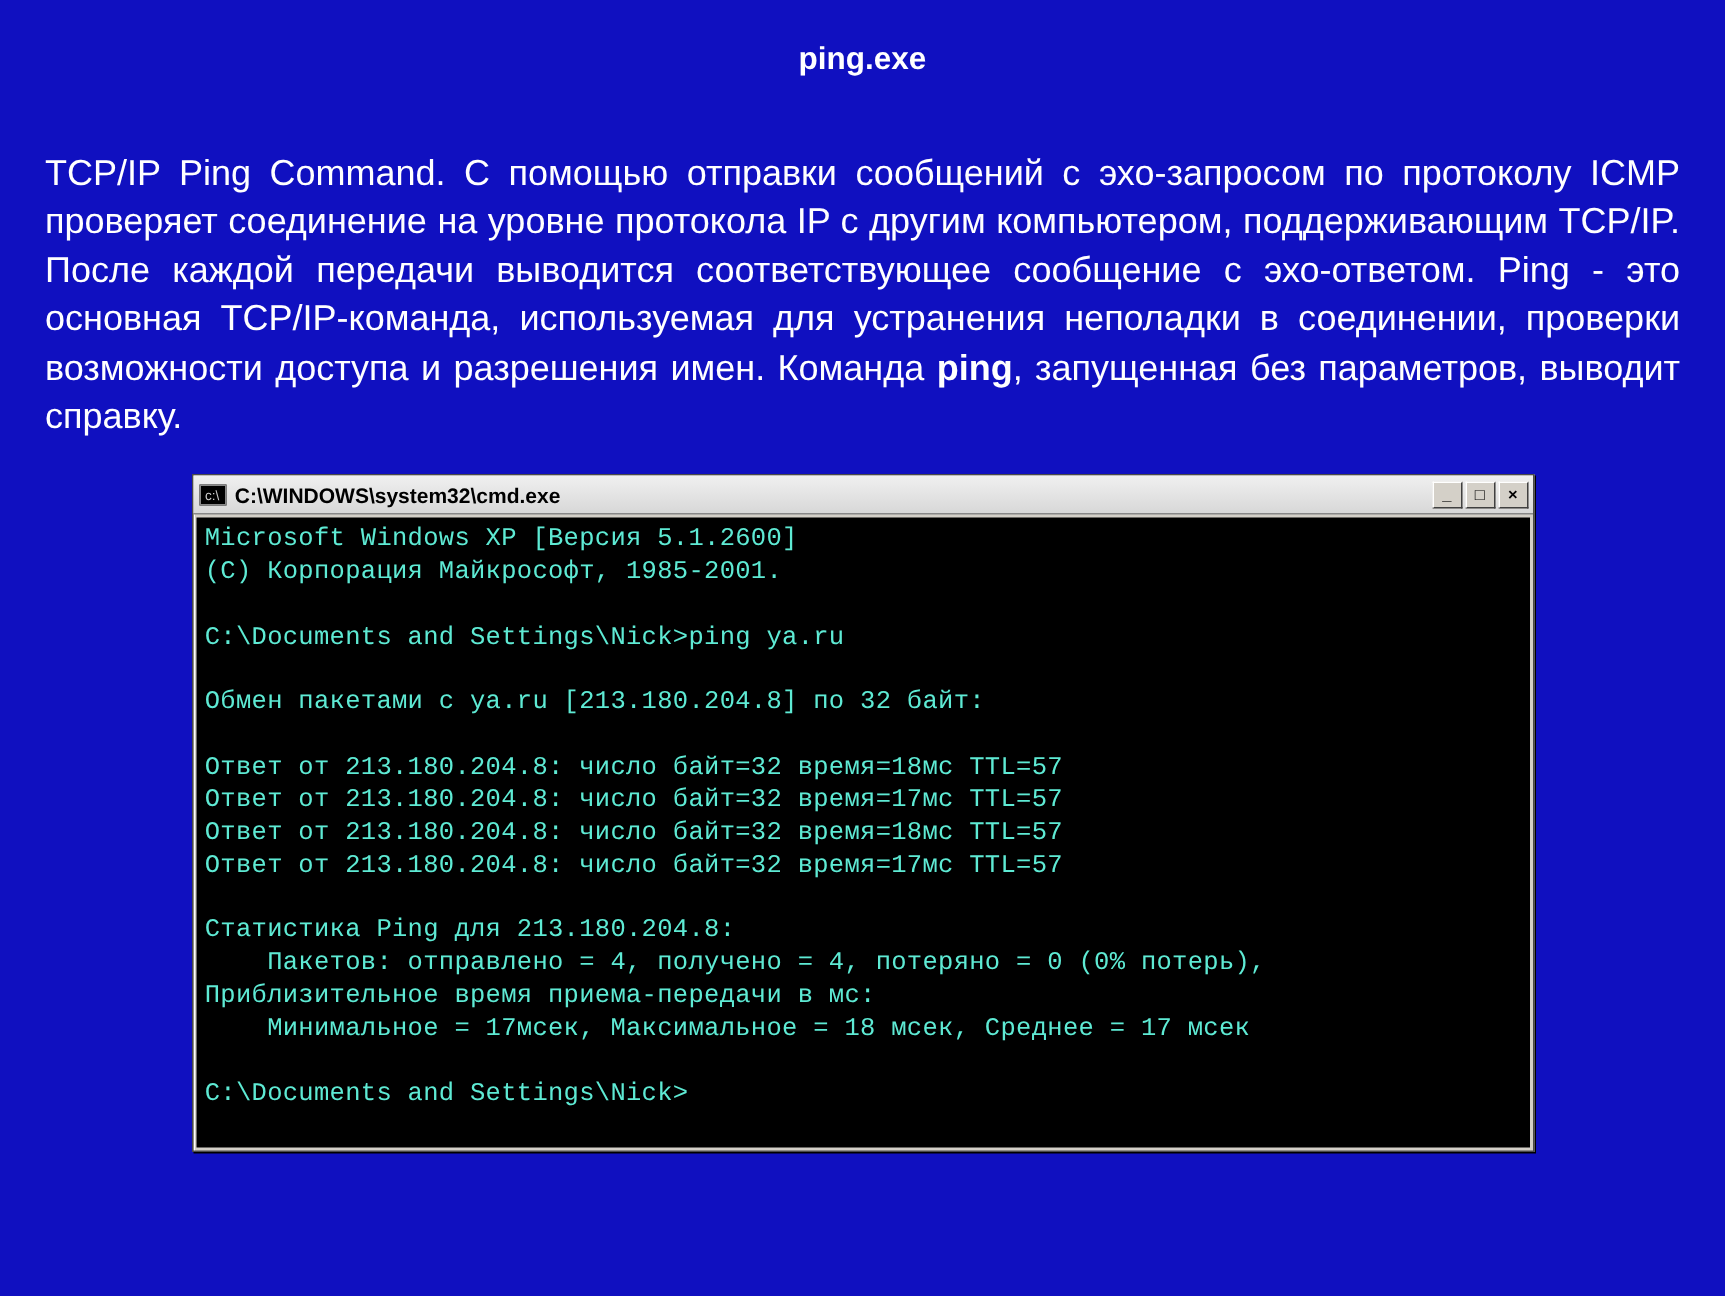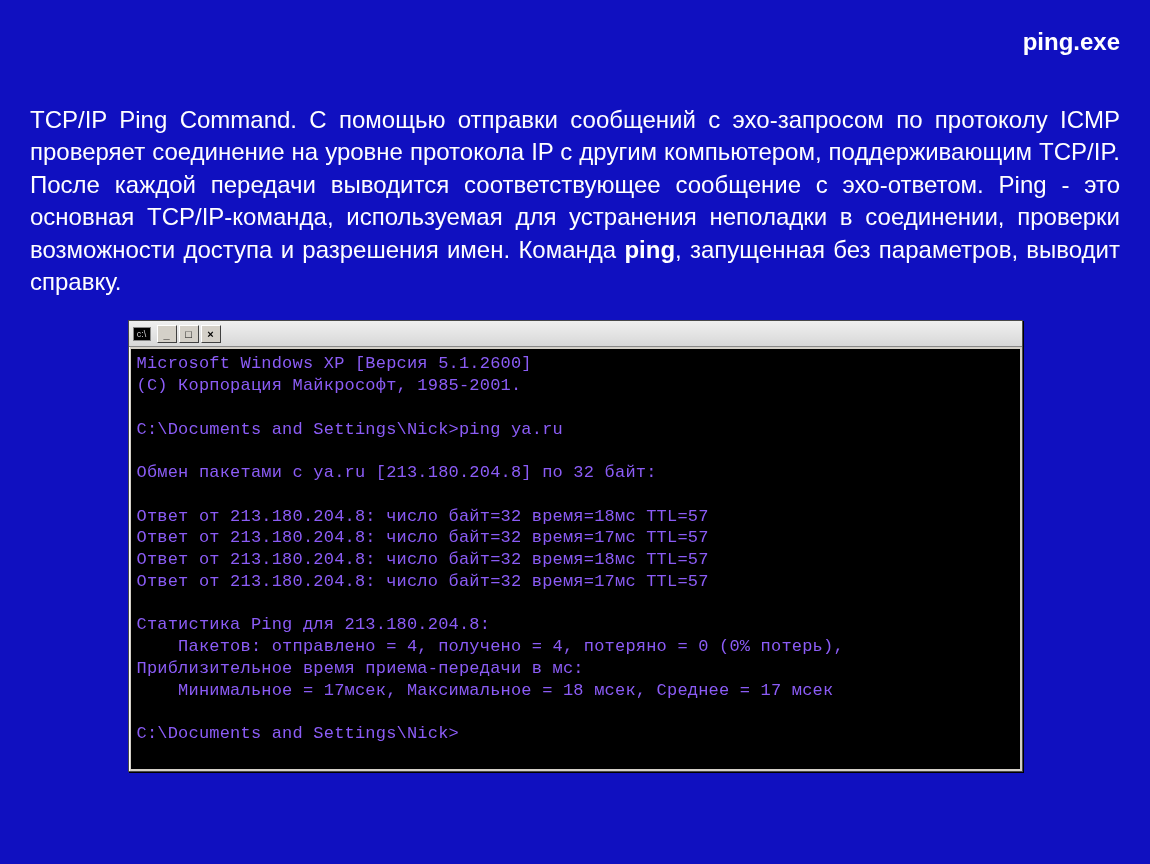--- a/index.html
+++ b/index.html
@@ -6,22 +6,22 @@
   body {
     background: #1010c0;
     width: 1150px;
     height: 864px;
     font-family: Arial, "Helvetica Neue", sans-serif;
     color: #ffffff;
     padding: 28px 30px 20px 30px;
     overflow: hidden;
   }
   .title {
-    text-align: right;
-    font-size: 24px;
+    text-align: center;
+    font-size: 21px;
     font-weight: bold;
     margin-bottom: 28px;
   }
   .para {
     font-size: 24px;
     line-height: 1.35;
     text-align: justify;
     margin-bottom: 22px;
     margin-top: 48px;
   }
@@ -67,21 +67,21 @@
     border-bottom-color: #404040;
     display: inline-flex;
     align-items: center; justify-content: center;
     font-family: Arial;
     font-size: 11px;
     color: #000;
     font-weight: bold;
   }
   .cmd-inner {
     background: #000;
-    color: #8b5cf6;
+    color: #5eead4;
     font-family: "Lucida Console", "Courier New", monospace;
     font-size: 17px;
     line-height: 1.28;
     padding: 4px 4px 10px 6px;
     margin: 2px;
     min-height: 420px;
     white-space: pre;
     letter-spacing: 0.2px;
   }
 </style>
@@ -90,20 +90,21 @@
 
 <h1 class="title">ping.exe</h1>
 
 <p class="para">
   <span>TCP/IP Ping Command. С помощью отправки сообщений с эхо-запросом по протоколу ICMP проверяет соединение на уровне протокола IP с другим компьютером, поддерживающим TCP/IP. После каждой передачи выводится соответствующее сообщение с эхо-ответом. Ping - это основная TCP/IP-команда, используемая для устранения неполадки в соединении, проверки возможности доступа и разрешения имен. Команда </span><span class="bold">ping</span><span>, запущенная без параметров, выводит справку.</span>
 </p>
 
 <div class="cmd-outer">
   <div class="titlebar">
     <span class="tb-icon">c:\</span>
+    <span class="tb-title">C:\WINDOWS\system32\cmd.exe</span>
     <div class="tb-buttons">
       <span class="tb-btn">_</span>
       <span class="tb-btn">□</span>
       <span class="tb-btn">×</span>
     </div>
   </div>
   <div class="cmd-inner" id="cmd-body">Microsoft Windows XP [Версия 5.1.2600]
 (С) Корпорация Майкрософт, 1985-2001.
 
 C:\Documents and Settings\Nick&gt;ping ya.ru

